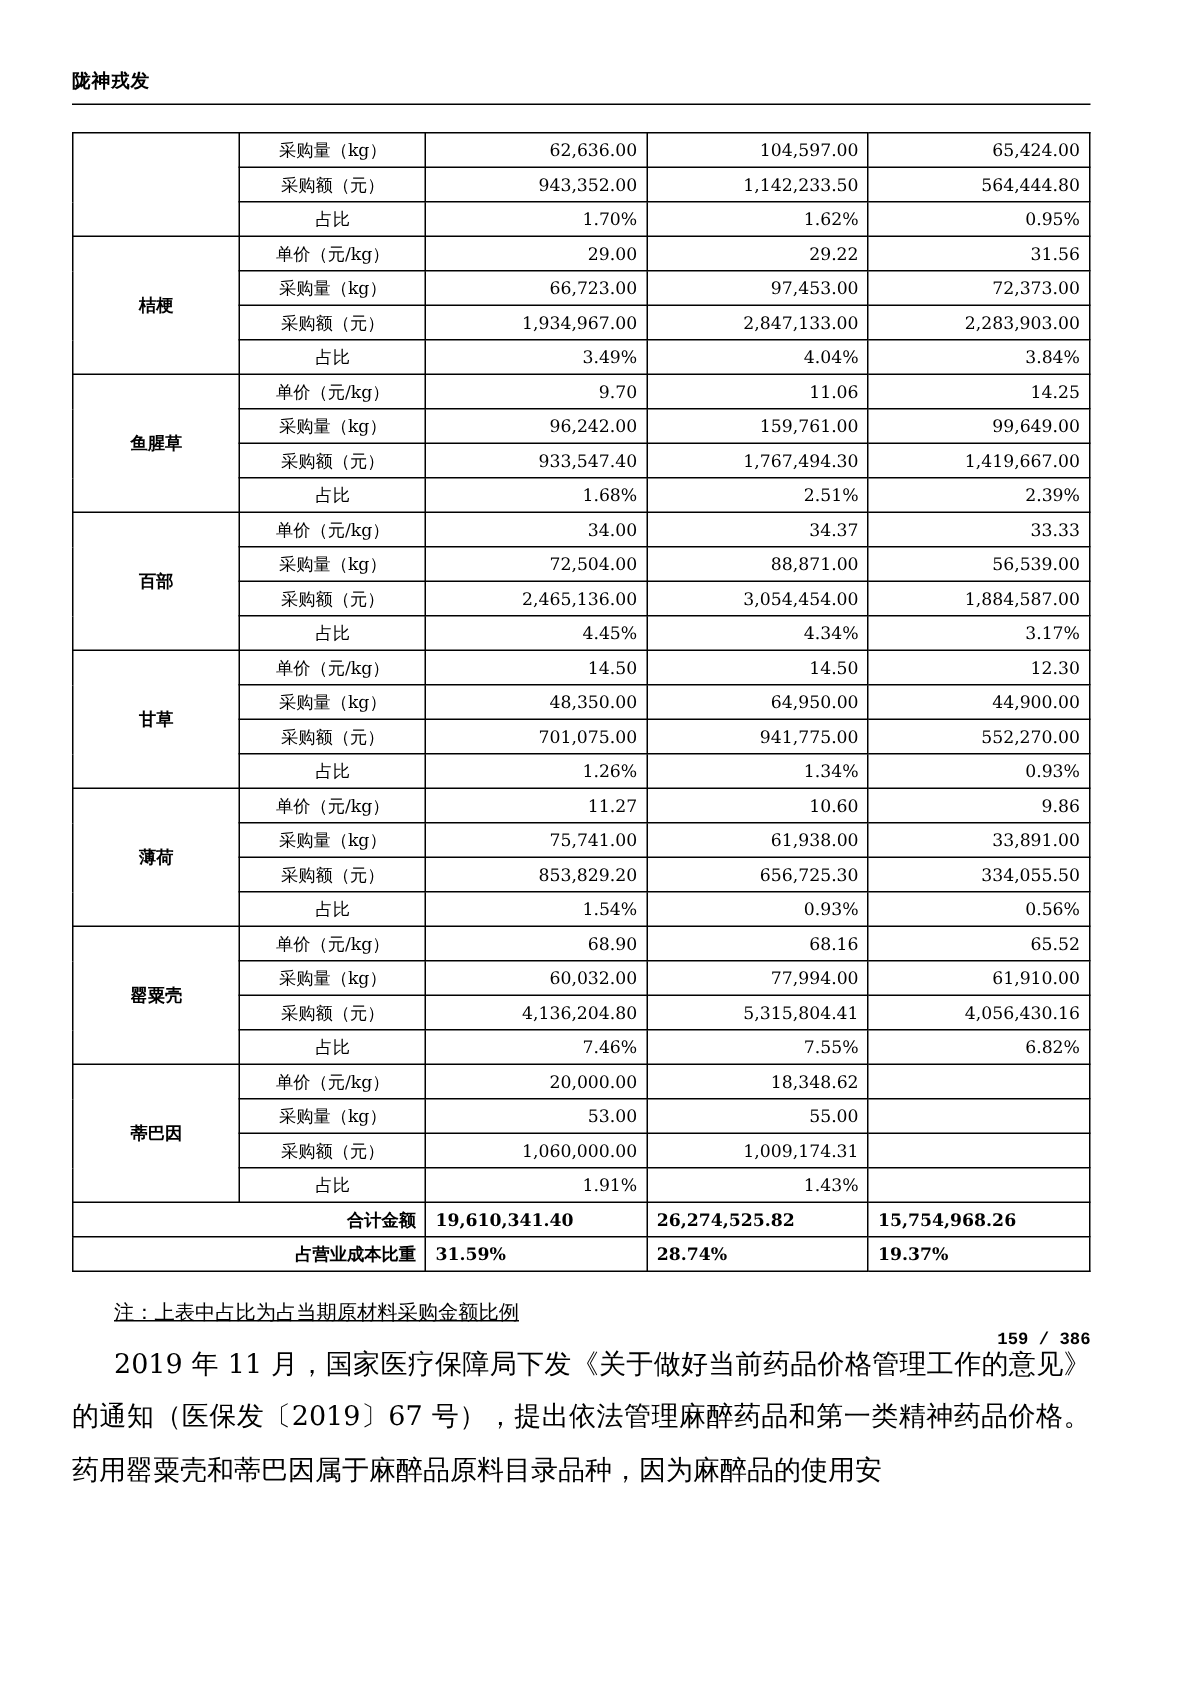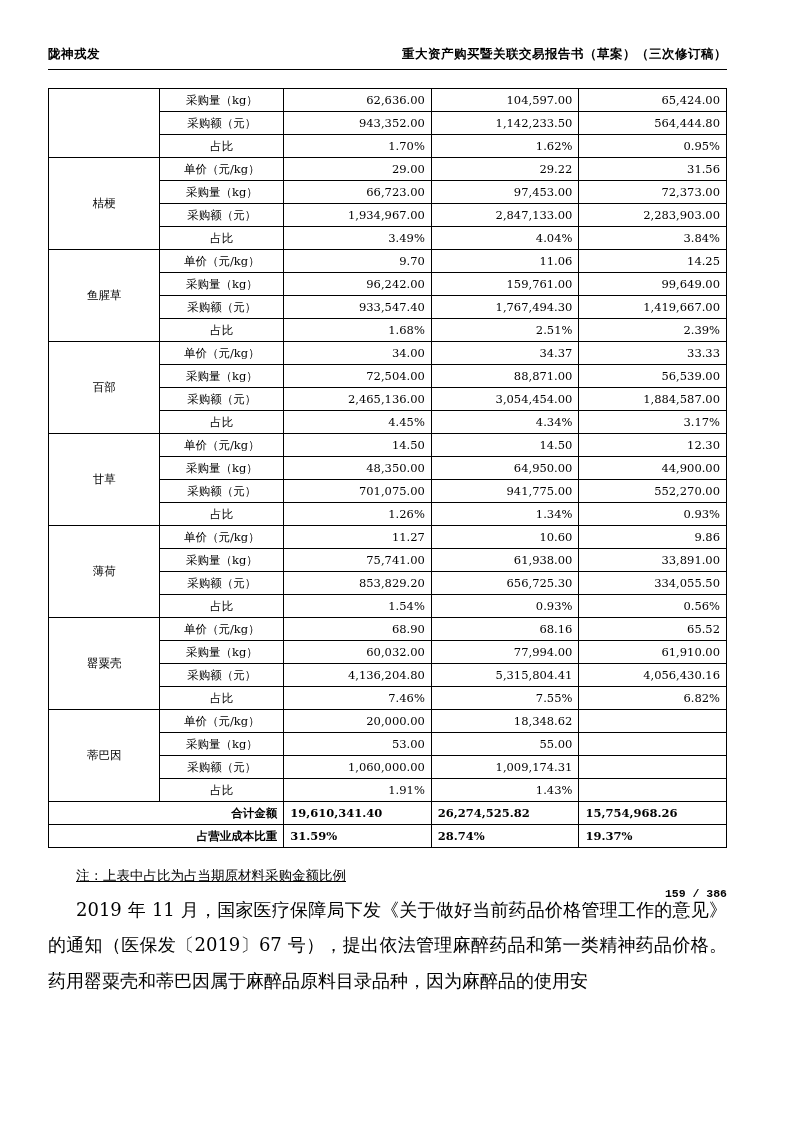--- a/index.html
+++ b/index.html
@@ -54,20 +54,21 @@
     border: 0.8px solid #000;
     padding: 2.5px 6px;
     height: 17px;
     vertical-align: middle;
     white-space: nowrap;
     overflow: hidden;
   }
   td.name {
     text-align: center;
     width: 108px;
+    font-weight: bold;
   }
   td.item {
     text-align: center;
     width: 120px;
   }
   td.num {
     text-align: right;
     padding-right: 8px;
   }
   td.total-label {
@@ -116,21 +117,20 @@
     font-family: Liberation Mono, monospace;
   }
 </style>
 </head>
 <body>
 
 <div class="page">
 
   <div class="header">
     <div class="left">陇神戎发</div>
-    <div class="right">重大资产购买暨关联交易报告书（草案）（三次修订稿）</div>
   </div>
   <div class="header-rule"></div>
 
   <table class="data">
     <colgroup>
       <col style="width:108px">
       <col style="width:120px">
       <col style="width:143px">
       <col style="width:143px">
       <col style="width:143px">

